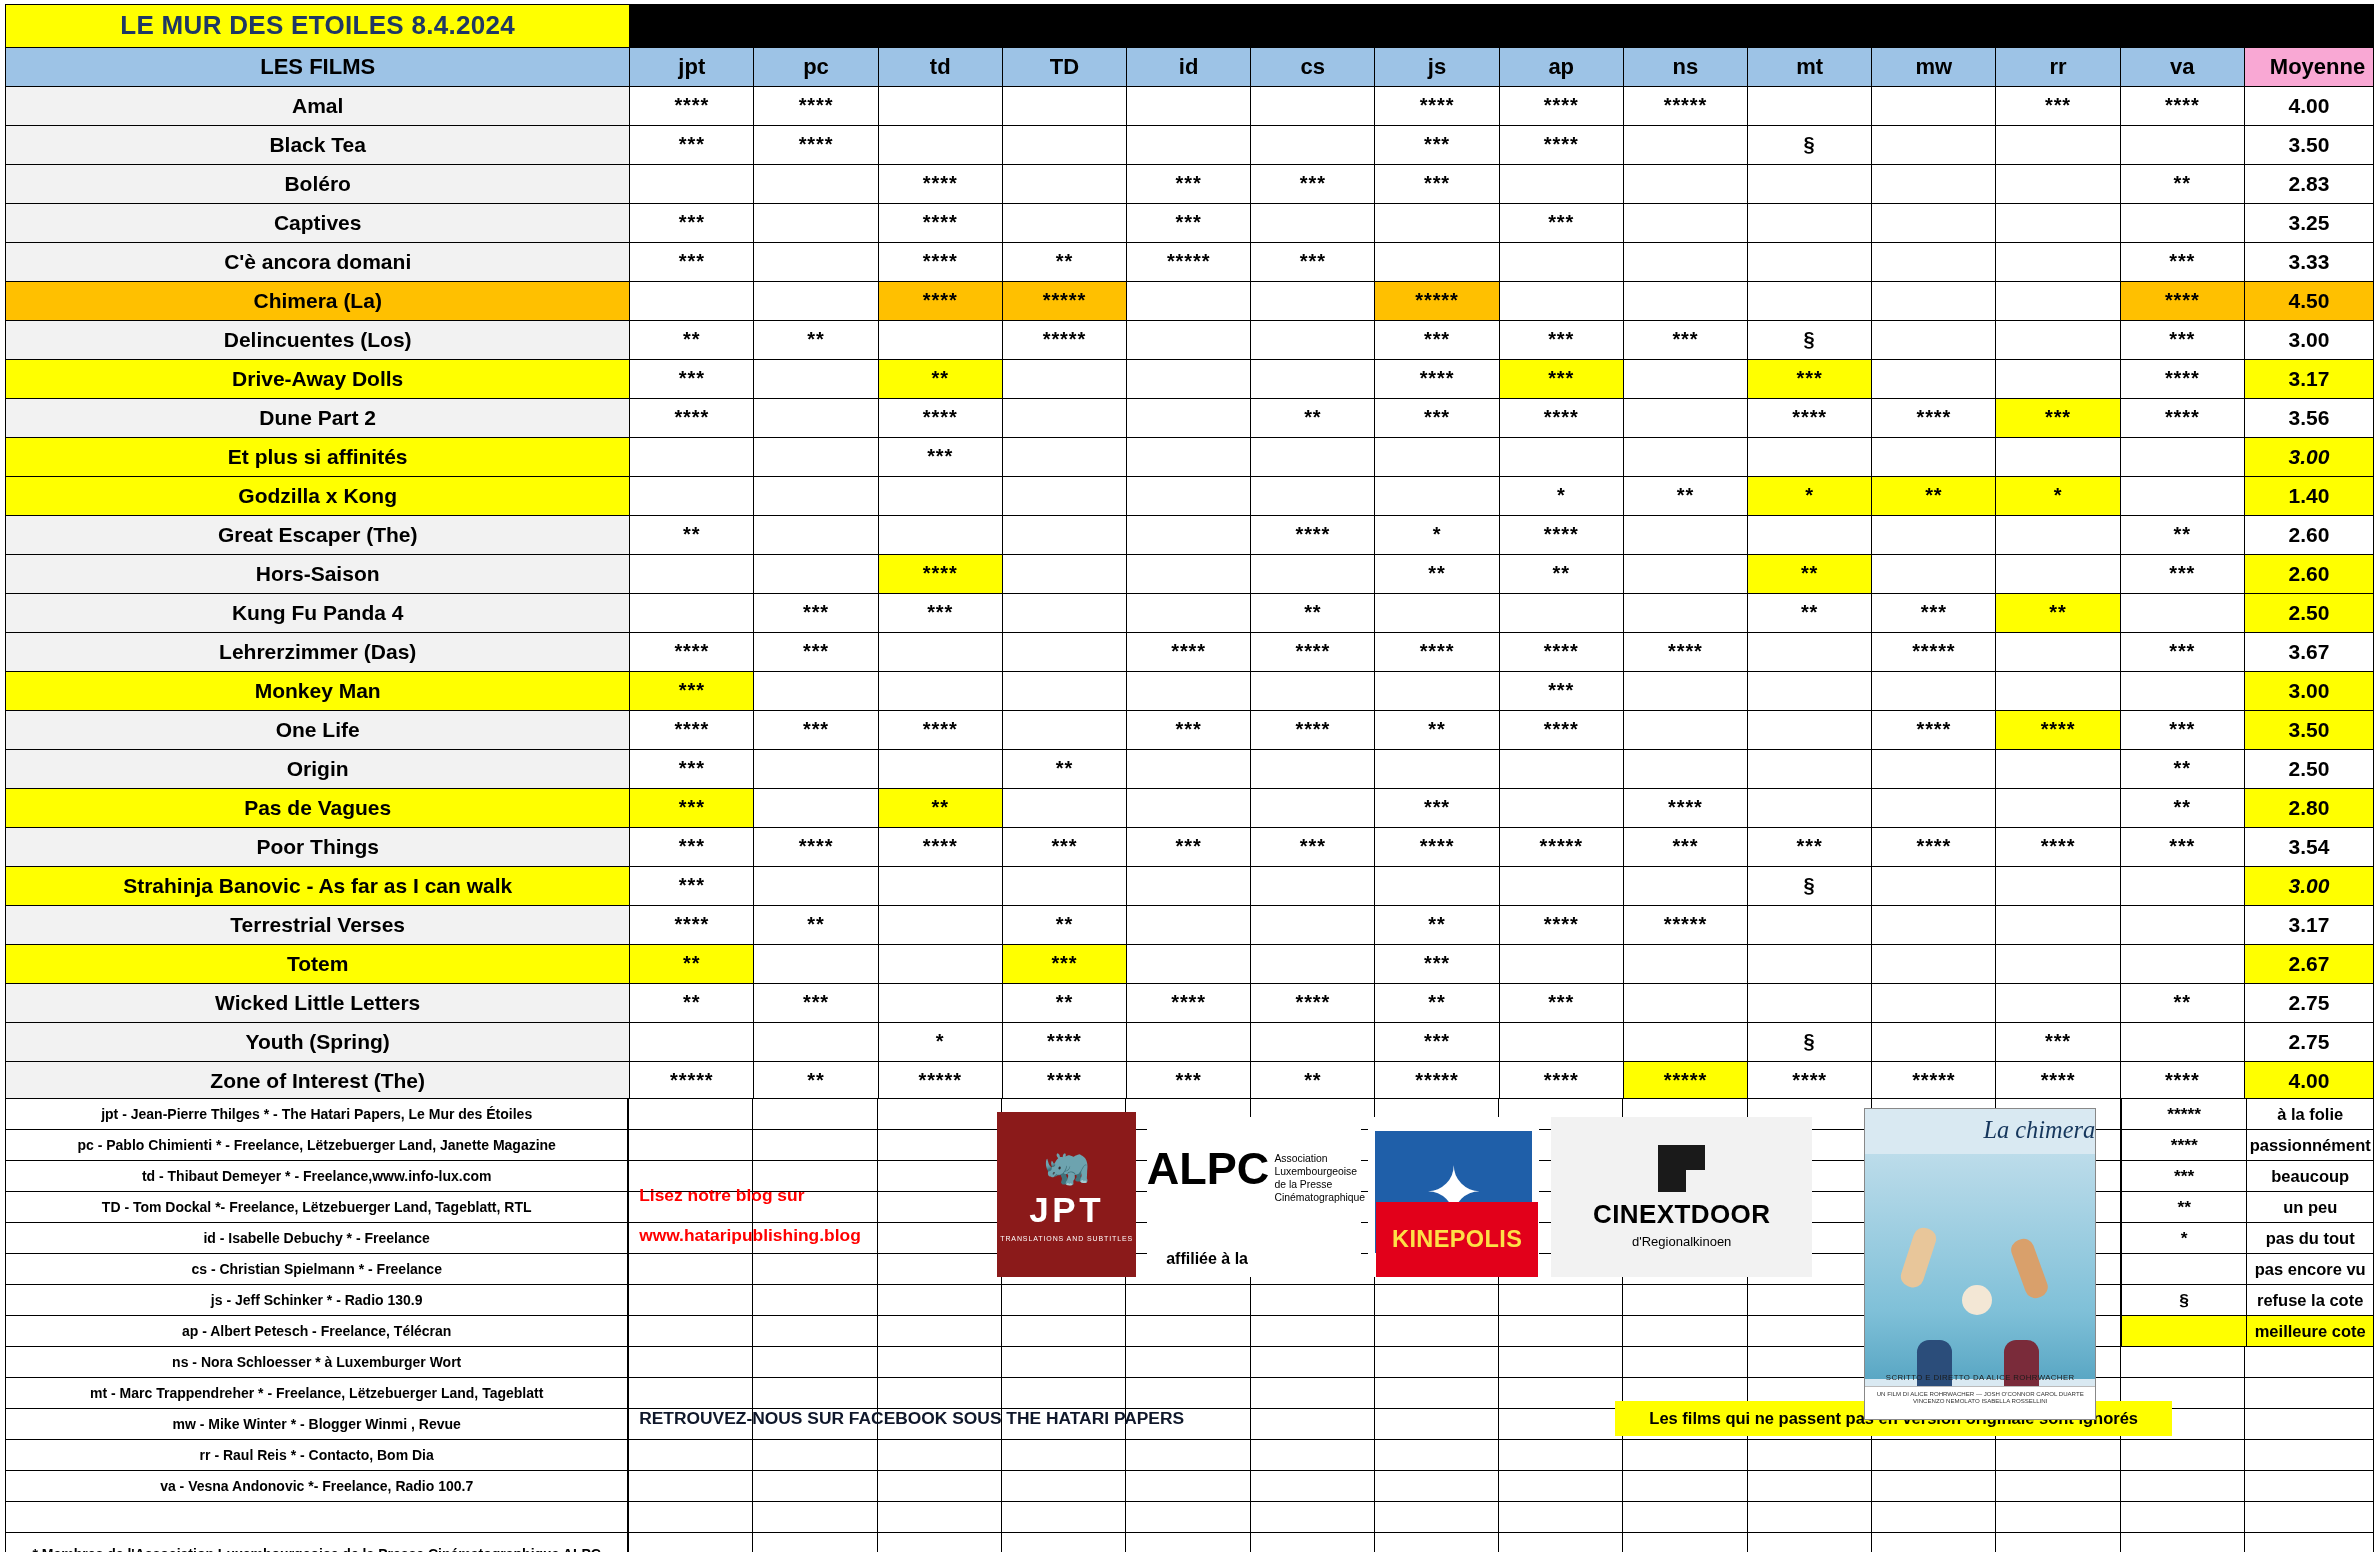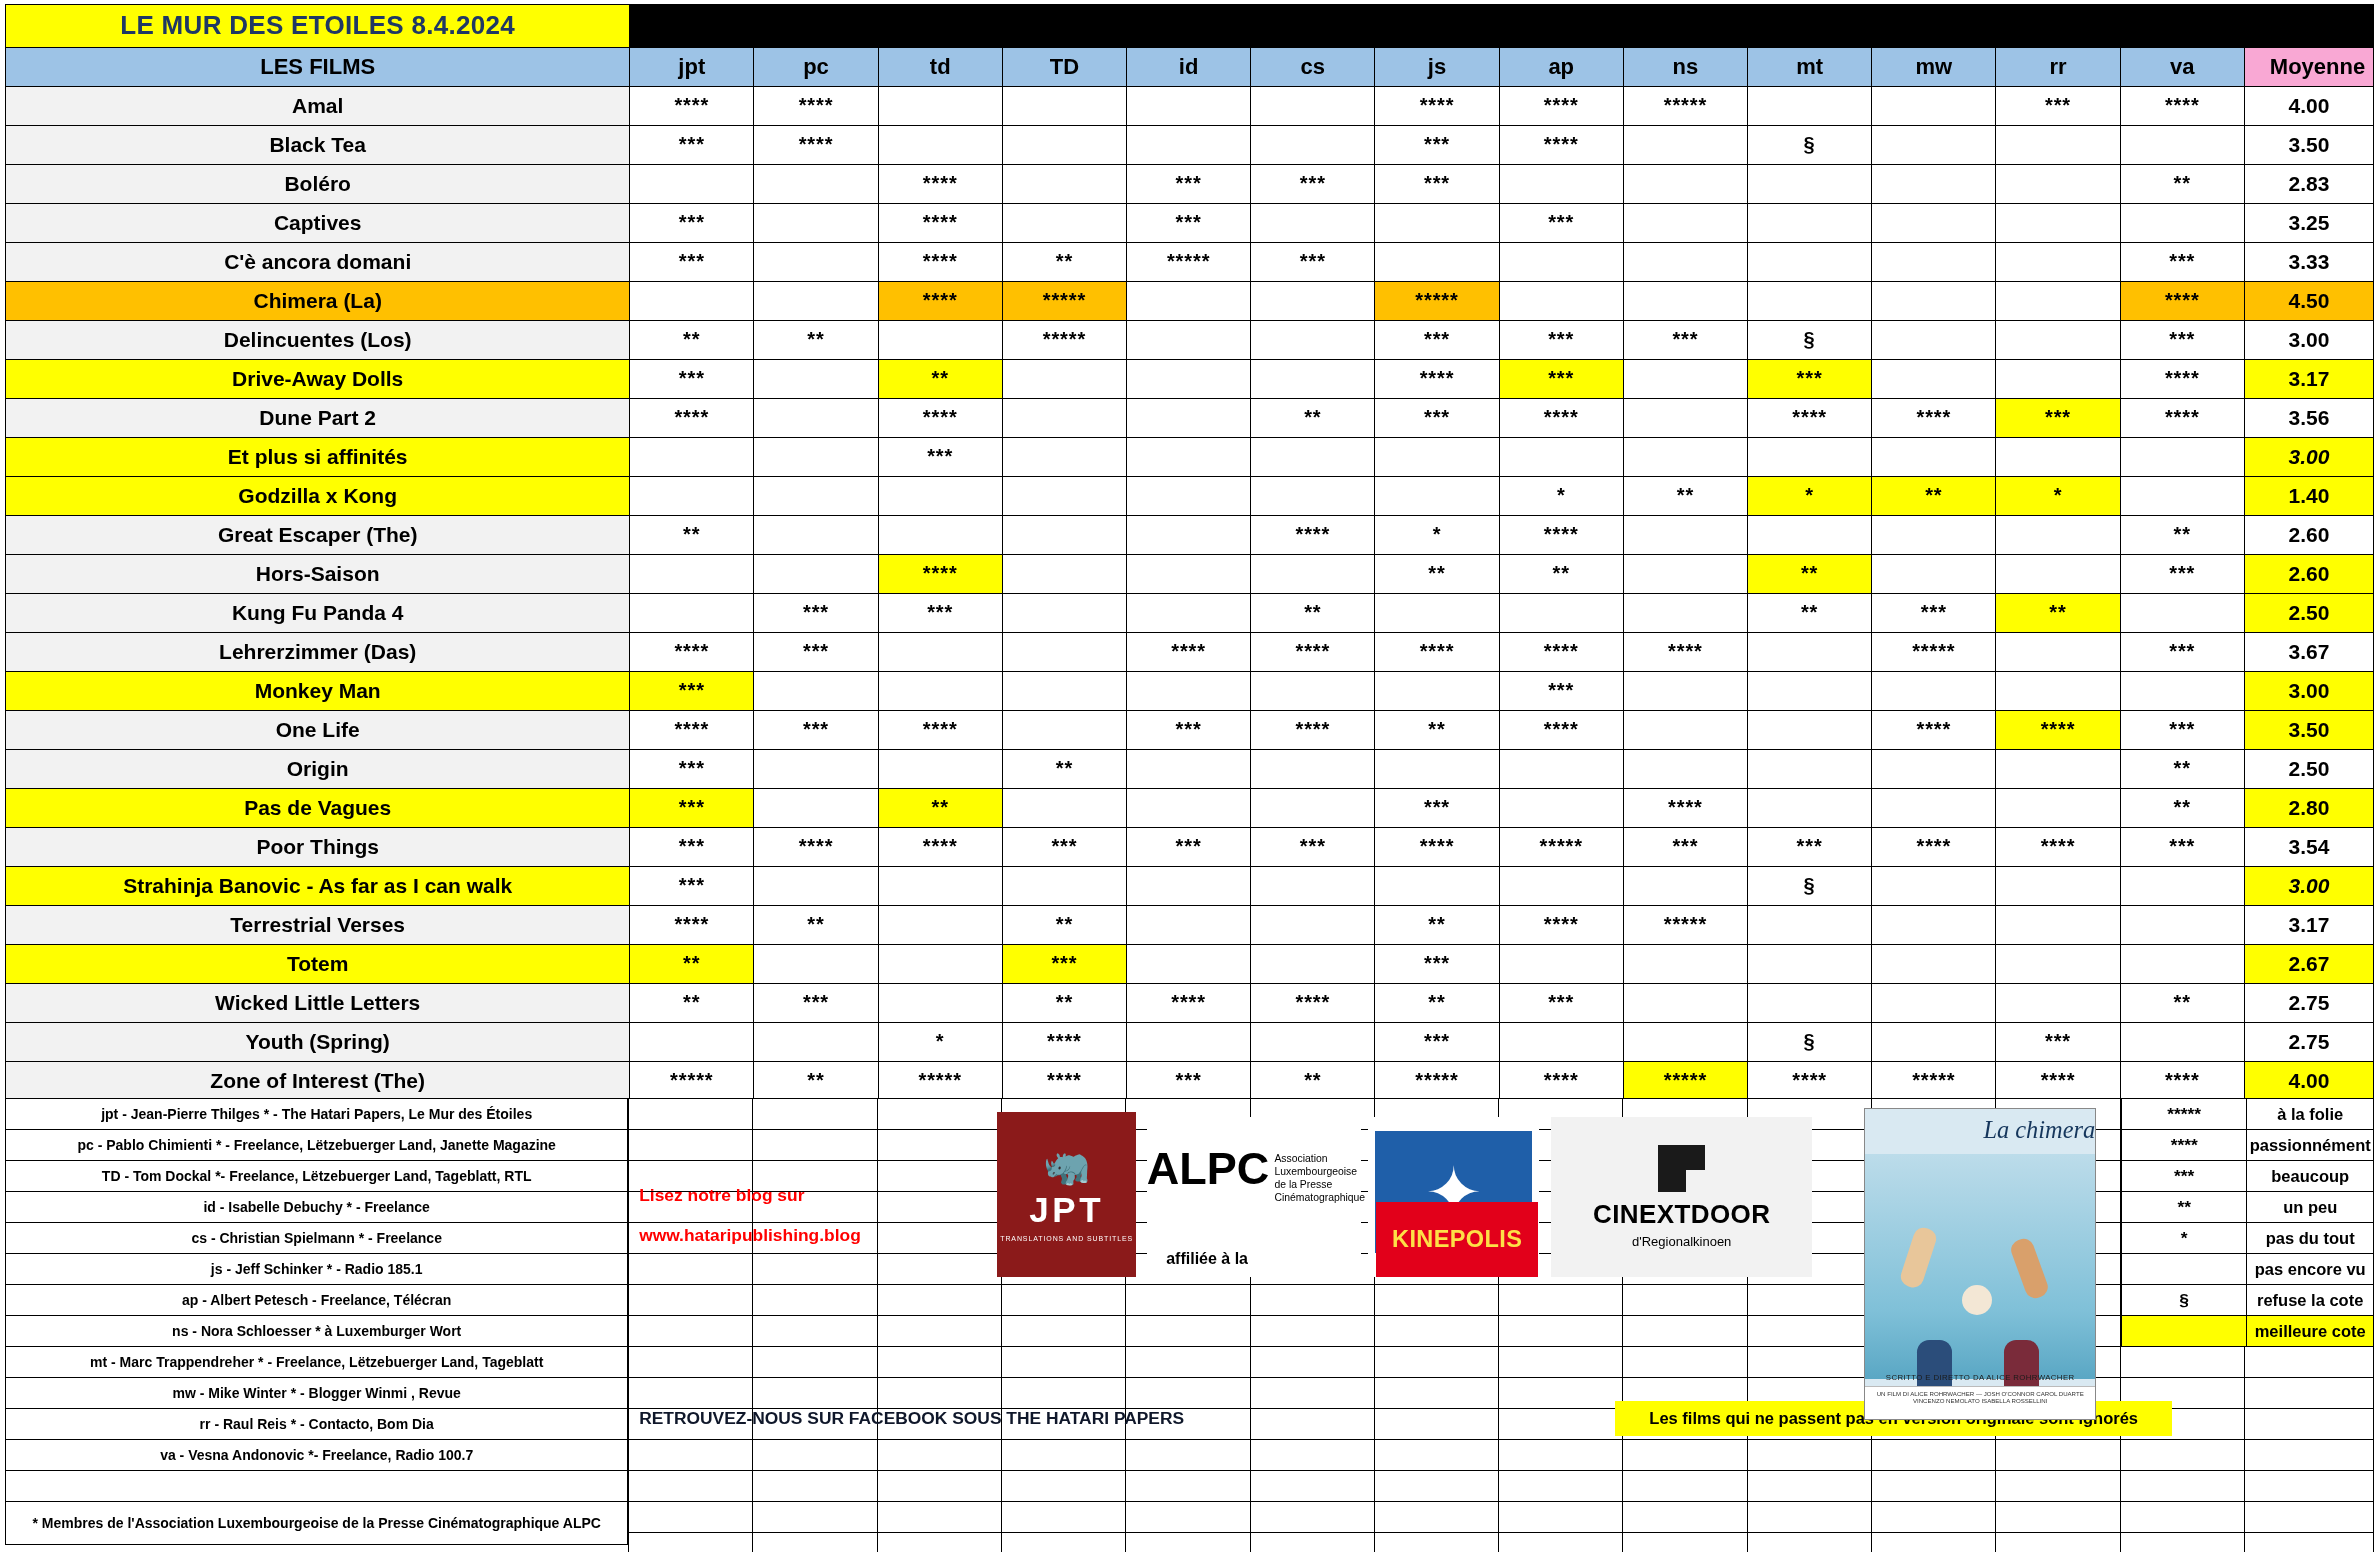--- a/index.html
+++ b/index.html
@@ -997,30 +997,33 @@
 
     <table id="legend-table">
       <tbody id="legend-body">
           <tr>
             <td class="">jpt - Jean-Pierre Thilges * - The Hatari Papers, Le  Mur des Étoiles</td>
           </tr>
           <tr>
             <td class="">pc -  Pablo Chimienti * -  Freelance, Lëtzebuerger Land, Janette Magazine</td>
           </tr>
           <tr>
+            <td class="">td - Thibaut Demeyer * - Freelance,www.info-lux.com</td>
+          </tr>
+          <tr>
             <td class="">TD - Tom Dockal *-  Freelance, Lëtzebuerger Land, Tageblatt, RTL</td>
           </tr>
           <tr>
             <td class="">id - Isabelle Debuchy * - Freelance</td>
           </tr>
           <tr>
             <td class="">cs - Christian Spielmann * - Freelance</td>
           </tr>
           <tr>
-            <td class="">js - Jeff Schinker * -  Radio 185.1</td>
+            <td class="">js - Jeff Schinker * -  Radio 130.9</td>
           </tr>
           <tr>
             <td class="">ap - Albert Petesch - Freelance, Télécran</td>
           </tr>
           <tr>
             <td class="">ns - Nora Schloesser * à Luxemburger Wort</td>
           </tr>
           <tr>
             <td class="">mt - Marc Trappendreher * - Freelance, Lëtzebuerger Land, Tageblatt</td>
           </tr>

